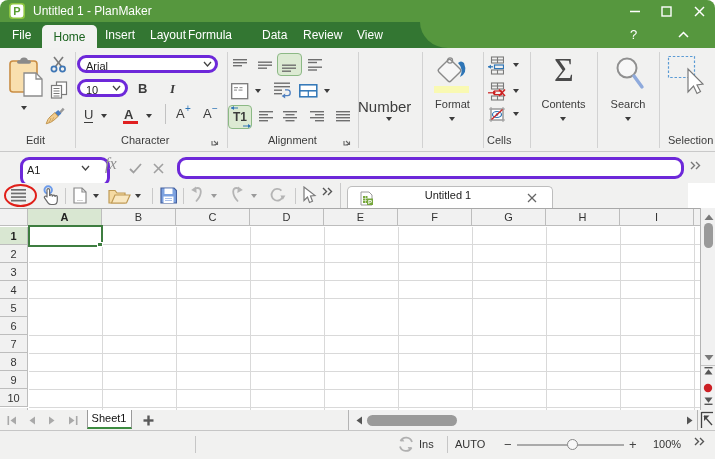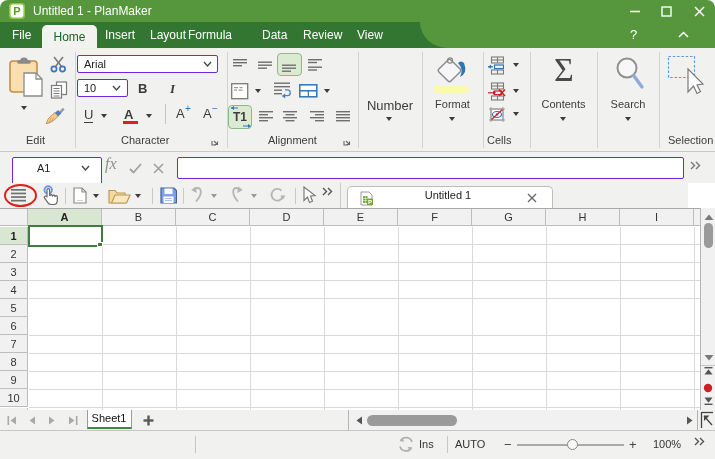--- a/index.html
+++ b/index.html
@@ -7,21 +7,21 @@
 .ab{position:absolute}
 
 #titlebar{left:0;top:0;width:715px;height:22px;background:#56973e}
 #menubar{left:0;top:22px;width:715px;height:26px;background:#337632}
 .mitem{position:absolute;top:0;height:26px;line-height:26px;color:#fff;font-size:12px}
 #hometab{position:absolute;left:42px;top:3px;width:55px;height:23px;background:#f2f2f1;border-radius:5px 5px 0 0;color:#1c6420;font-size:12px;line-height:24px;text-align:center}
 
 #ribbon{left:0;top:48px;width:715px;height:104px;background:#f1f1f0;border-bottom:1px solid #c9c9c9}
 .gsep{position:absolute;top:4px;width:1px;height:96px;background:#d2d2d2}
 .gl{position:absolute;top:86px;font-size:11px;color:#3c3c3c}
-.combo{position:absolute;background:#fff;border:1px solid #6d28d9;border-radius:2px;font-size:11px;color:#222}
+.combo{position:absolute;background:#fff;border:3px solid #6d28d9;border-radius:9px;font-size:11px;color:#222}
 .dd{position:absolute;width:0;height:0;border-left:3.5px solid transparent;border-right:3.5px solid transparent;border-top:4px solid #3c3c3c}
 .sel{position:absolute;background:#dcead3;border:1px solid #8cb985;border-radius:4px}
 
 #fbar{left:0;top:152px;width:715px;height:31px;background:#f1f1f0}
 
 #tbar{left:0;top:183px;width:688px;height:25px;background:#f1f1f0}
 .tsep{position:absolute;top:5px;width:1px;height:16px;background:#c9c9c9}
 
 #grid{left:0;top:208px;width:715px;height:202px;background:#fff}
 .colh{position:absolute;top:0;height:18px;width:74px;background:#f1f1f1;border-right:1px solid #bdbdbd;text-align:center;font-size:11px;line-height:18px;color:#333}
@@ -229,21 +229,21 @@
         <polyline points="1,3 1,7 5,7"></polyline>
         <line x1="3" y1="3" x2="6.5" y2="6.5"></line>
         <polyline points="6.5,3.5 6.5,6.5 3.5,6.5"></polyline>
       </svg>
   <svg class="ab" style="left:343px;top:90px" width="8" height="8" viewBox="0 0 8 8" fill="none" stroke="#666" stroke-width="1.1">
         <polyline points="1,3 1,7 5,7"></polyline>
         <line x1="3" y1="3" x2="6.5" y2="6.5"></line>
         <polyline points="6.5,3.5 6.5,6.5 3.5,6.5"></polyline>
       </svg>
 
-  <div class="ab" style="left:358px;top:50px;width:64px;text-align:center;font-size:13px;color:#3c3c3c">Number</div>
+  <div class="ab" style="left:358px;top:50px;width:64px;font-size:15px;color:#3c3c3c">Number</div>
   <div class="dd" style="left:386px;top:69px"></div>
 
   <svg class="ab" style="left:434px;top:7px" width="36" height="30" viewBox="0 0 36 30">
     <rect x="7" y="7" width="17" height="17" rx="2" transform="rotate(-45 15.5 15.5)" fill="#f6f6f6" stroke="#8a8a8a" stroke-width="1.4"></rect>
     <circle cx="16" cy="5.5" r="2.6" fill="none" stroke="#8a8a8a" stroke-width="1.2"></circle>
     <path d="M24 8 q6 6 2 14 q8 -4 4 -14 q-3 -3 -6 0z" fill="#2e75b6"></path>
   </svg>
   <div class="ab" style="left:434px;top:38px;width:35px;height:7px;background:#f9f9b2"></div>
   <div class="ab" style="left:422px;top:50px;width:61px;text-align:center;font-size:11px;color:#3c3c3c">Format</div>
   <div class="dd" style="left:449px;top:69px"></div>
@@ -302,21 +302,21 @@
   </svg>
   <div class="ab" style="left:597px;top:50px;width:62px;text-align:center;font-size:11px;color:#3c3c3c">Search</div>
   <div class="dd" style="left:625px;top:69px"></div>
 
   <svg class="ab" style="left:667px;top:7px" width="40" height="40" viewBox="0 0 40 40">
     <rect x="1.5" y="1.5" width="26" height="21" fill="none" stroke="#5b9bd5" stroke-width="1.2" stroke-dasharray="2.5 1.8"></rect>
     <path d="M21 14 L21 37 L26.5 31 L30 38.5 L33.5 36.5 L30 30 L36 29 z" fill="#fff" stroke="#7a7a7a" stroke-width="1.2"></path>
   </svg>
 </div>
 <div class="ab" id="fbar">
-  <div class="combo" style="left:12px;top:5px;width:90px;height:30px;line-height:20px;padding-left:24px">A1</div>
+  <div class="combo" style="left:20px;top:5px;width:90px;height:30px;line-height:20px;padding-left:4px">A1</div>
   <svg class="ab" style="left:81px;top:13px" width="9" height="6" viewBox="0 0 9 6" fill="none" stroke="#444" stroke-width="1.3">
         <polyline points="1,1 4.5,5 8,1"></polyline>
       </svg>
   <div class="ab" style="left:105px;top:3px;font-size:16px;font-style:italic;color:#8f8f8f;font-family:'Liberation Serif',serif">fx</div>
   <svg class="ab" style="left:129px;top:11px" width="13" height="11" viewBox="0 0 13 11" fill="none" stroke="#a0a0a0" stroke-width="1.8">
         <polyline points="1,6 4.5,9.5 12,1"></polyline>
       </svg>
   <svg class="ab" style="left:153px;top:11px" width="11" height="11" viewBox="0 0 11 11" fill="none" stroke="#a0a0a0" stroke-width="1.6">
         <line x1="1" y1="1" x2="10" y2="10"></line>
         <line x1="10" y1="1" x2="1" y2="10"></line>

